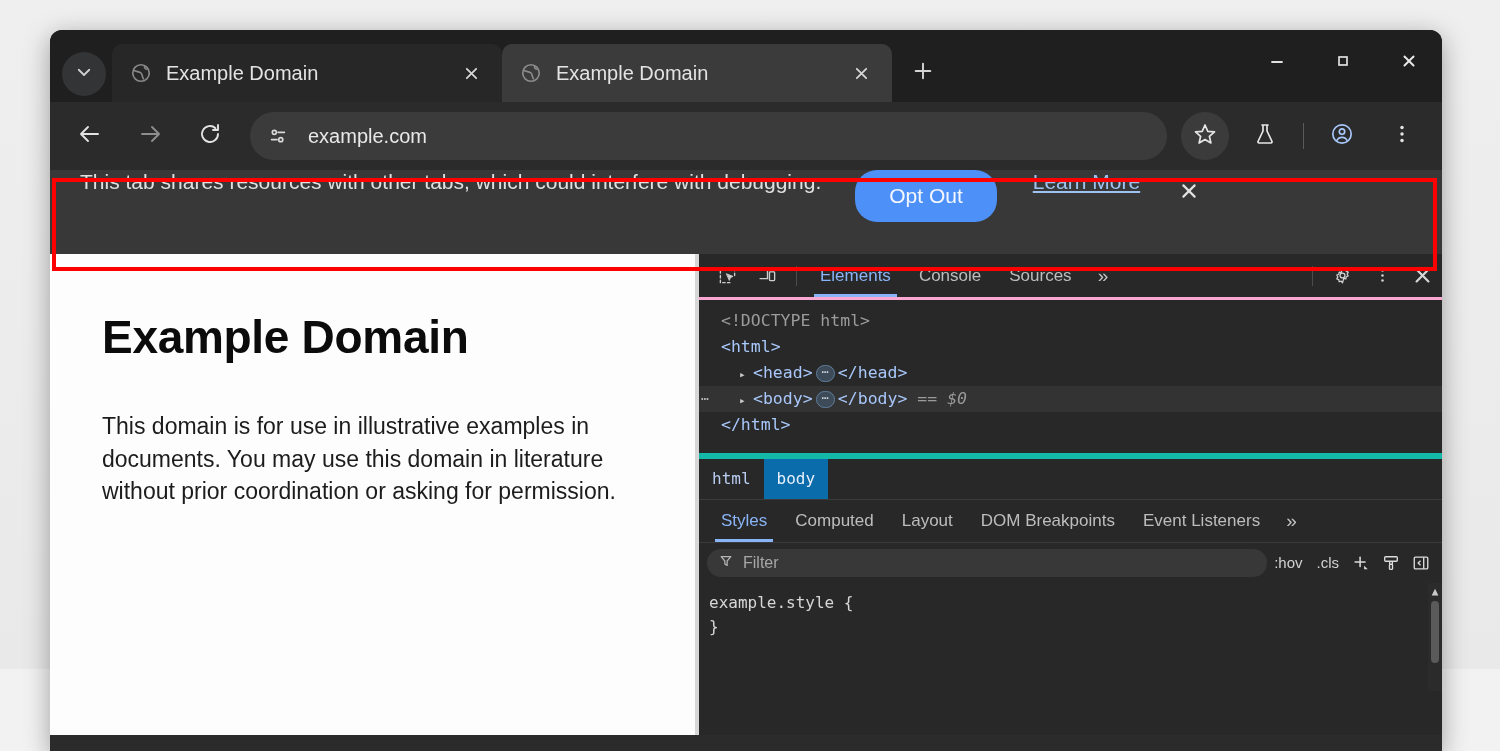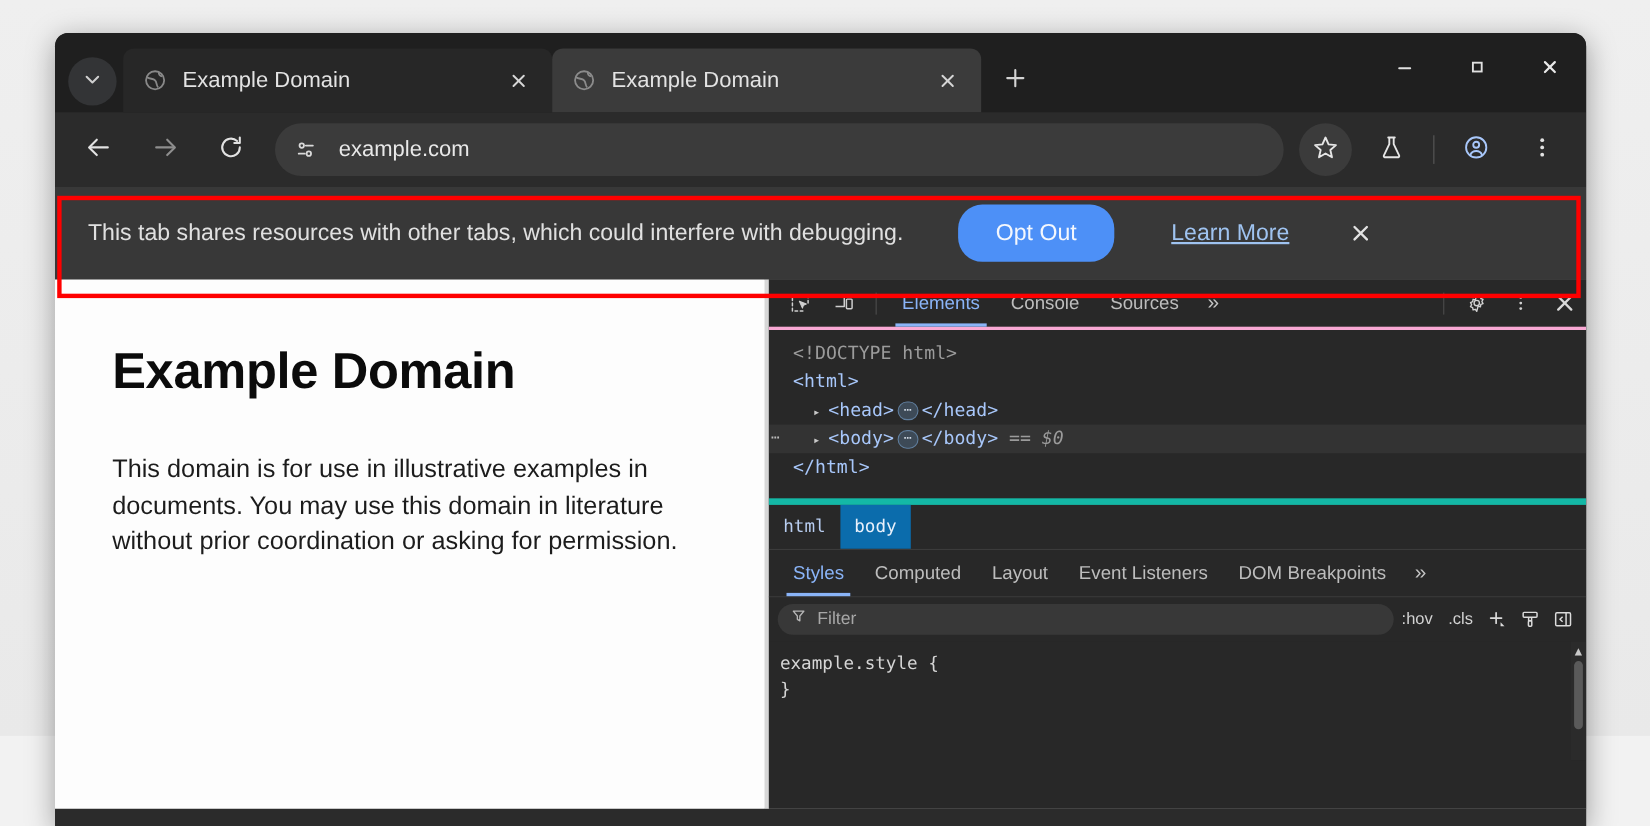--- a/index.html
+++ b/index.html
@@ -163,24 +163,23 @@
     margin: 0 8px;
     flex: none;
   }
 
   
   .infobar {
     position: relative;
     height: 84px;
     background: #383838;
     display: flex;
-    align-items: center;
+    align-items: flex-start;
     padding: 0 24px 0 30px;
     box-sizing: border-box;
-    gap: 16px;
   }
   .infobar .msg {
     color: #e0e0e0;
     font-size: 21px;
     white-space: nowrap;
   }
   .optout {
     margin-left: 34px;
     background: #4d90f7;
     color: #f4f7fd;
@@ -721,22 +720,22 @@
 
         <div class="crumbs">
           <div class="crumb">html</div>
           <div class="crumb sel">body</div>
         </div>
 
         <div class="dt-subtabs">
           <div class="dt-tab sel">Styles</div>
           <div class="dt-tab">Computed</div>
           <div class="dt-tab">Layout</div>
+          <div class="dt-tab">DOM Breakpoints</div>
           <div class="dt-tab">Event Listeners</div>
-          <div class="dt-tab">DOM Breakpoints</div>
           <div class="dt-chev">»</div>
         </div>
 
         <div class="filterbar">
           <div class="filterinput">
             <span>
               <svg viewBox="0 0 16 16" fill="none" stroke="#b6b6b6" stroke-width="1.4" stroke-linejoin="round">
                   <polygon points="2.5,3 13.5,3 9.3,8 9.3,13 6.7,11.5 6.7,8"></polygon>
                 </svg>
             </span>

